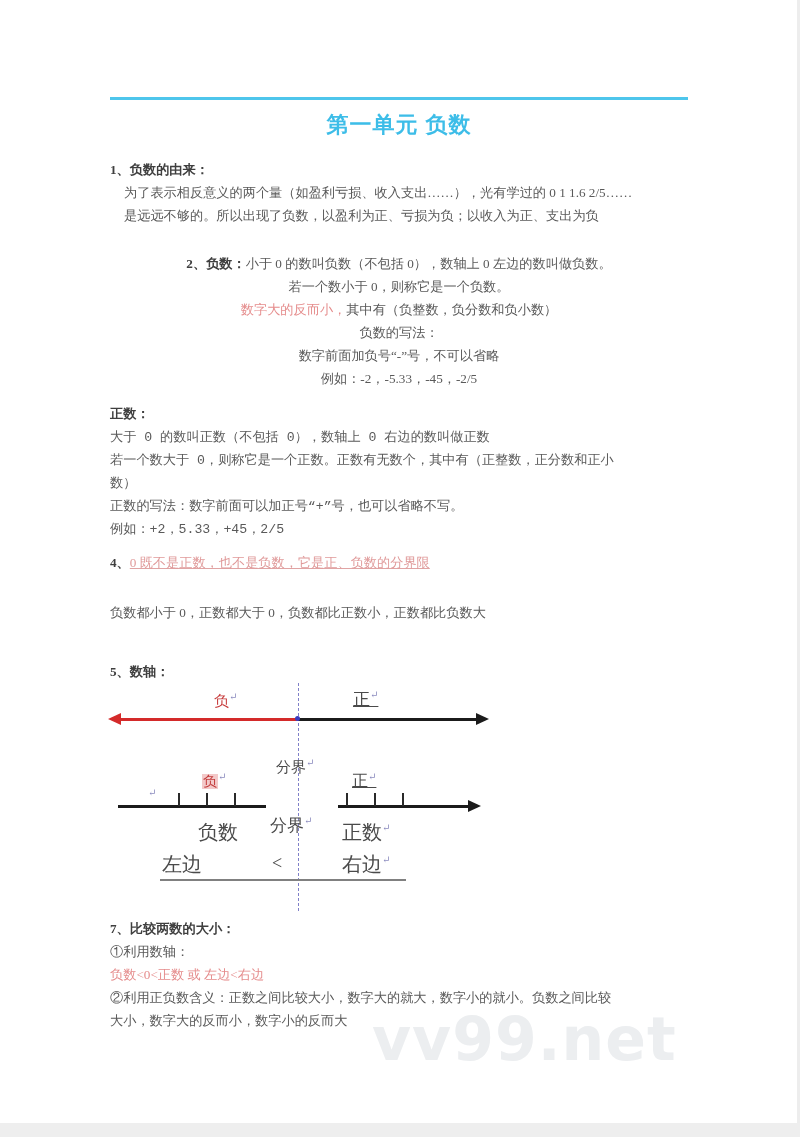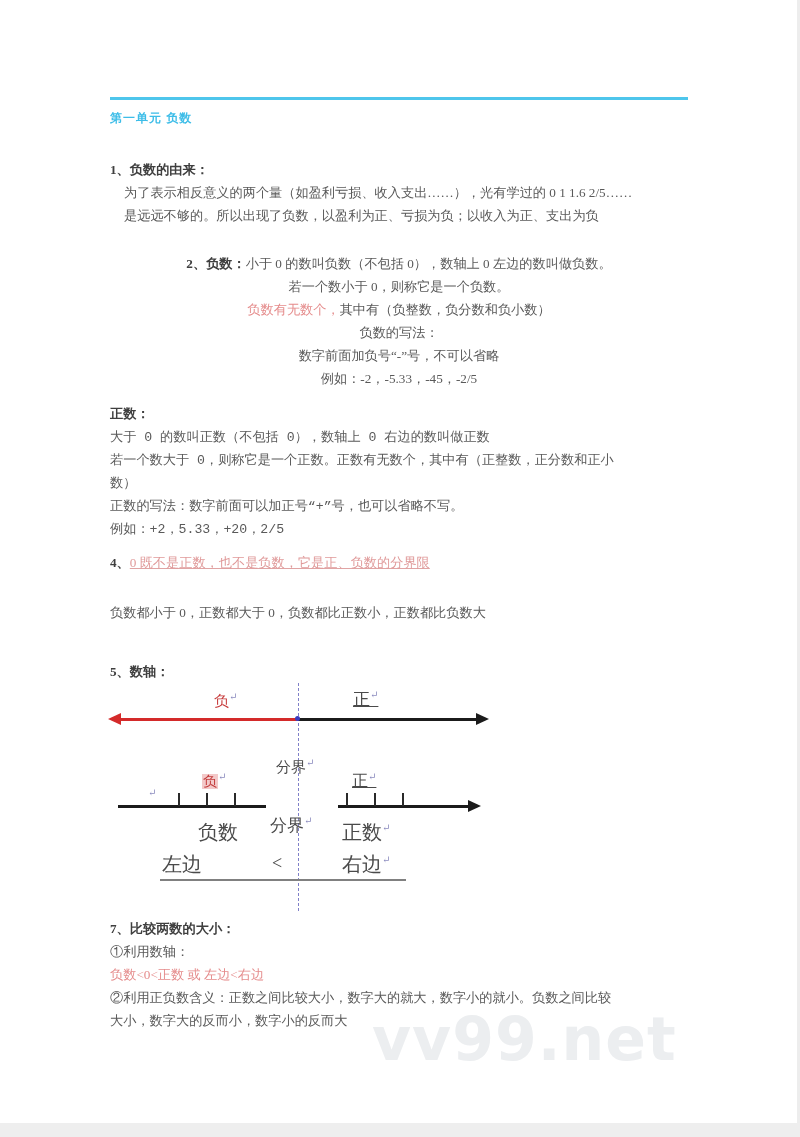--- a/index.html
+++ b/index.html
@@ -44,23 +44,23 @@
     top: 97px;
     width: 578px;
     height: 3px;
     background: #4ec6ec;
   }
   .doc-title {
     position: absolute;
     left: 110px;
     top: 110px;
     width: 578px;
-    text-align: left;
+    text-align: center;
     font-family: "Liberation Sans", "DejaVu Sans", sans-serif;
-    font-size: 12px;
+    font-size: 22px;
     font-weight: bold;
     color: #3dbde8;
     letter-spacing: 1px;
   }
 
   
   .block {
     position: absolute;
     left: 110px;
     width: 578px;
@@ -210,33 +210,33 @@
 
   <div class="block" style="top:158px;">
     <div class="ln b">1、负数的由来：</div>
     <div class="ln indent">为了表示相反意义的两个量（如盈利亏损、收入支出……），光有学过的 0 1 1.6 2/5……</div>
     <div class="ln indent">是远远不够的。所以出现了负数，以盈利为正、亏损为负；以收入为正、支出为负</div>
   </div>
 
   <div class="block" style="top:252px;text-align:center;">
     <div class="ln"><span class="b">2、</span><span class="b">负数：</span><span>小于 0 的数叫负数（不包括 0），数轴上 0 左边的数叫做负数。</span></div>
     <div class="ln">若一个数小于 0，则称它是一个负数。</div>
-    <div class="ln"><span class="red-strong">负数有无数个，</span><span>其中有（负整数，负分数和负小数）</span></div>
+    <div class="ln"><span class="red-strong">数字大的反而小，</span><span>其中有（负整数，负分数和负小数）</span></div>
     <div class="ln">负数的写法：</div>
     <div class="ln">数字前面加负号“-”号，不可以省略</div>
     <div class="ln">例如：-2，-5.33，-45，-2/5</div>
   </div>
 
   <div class="block" style="top:403px;font-family:Liberation Mono, monospace;">
     <div class="ln b">正数：</div>
     <div class="ln">大于 0 的数叫正数（不包括 0），数轴上 0 右边的数叫做正数</div>
     <div class="ln">若一个数大于 0，则称它是一个正数。正数有无数个，其中有（正整数，正分数和正小</div>
     <div class="ln">数）</div>
     <div class="ln">正数的写法：数字前面可以加正号“+”号，也可以省略不写。</div>
-    <div class="ln">例如：+2，5.33，+20，2/5</div>
+    <div class="ln">例如：+2，5.33，+45，2/5</div>
   </div>
 
   <div class="block" style="top:551px;">
     <div class="ln"><span class="b">4、</span><span class="red-ul">0 既不是正数，也不是负数，它是正、负数的分界限</span></div>
     <div class="ln" style="margin-top:27px;">负数都小于 0，正数都大于 0，负数都比正数小，正数都比负数大</div>
   </div>
 
   <div class="block" style="top:660px;">
     <div class="ln b">5、数轴：</div>
   </div>

